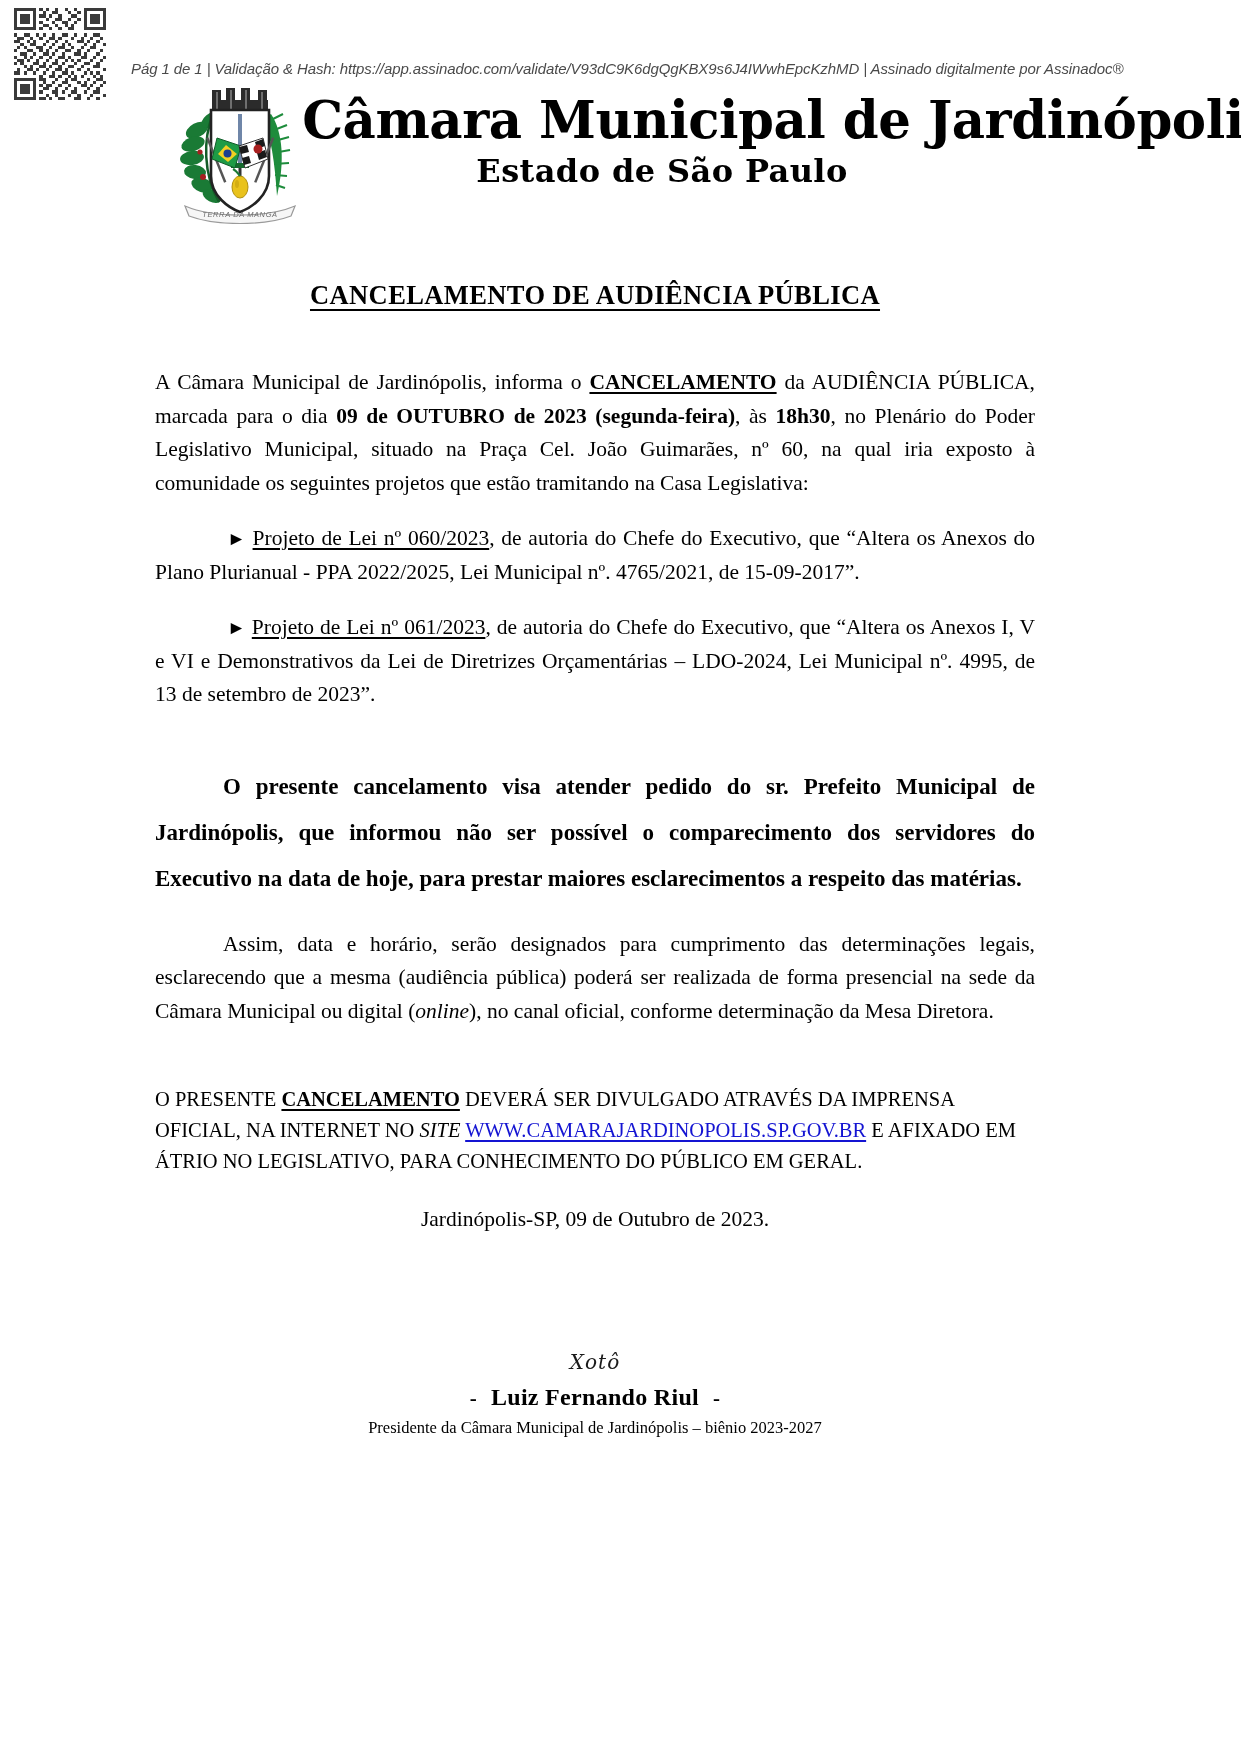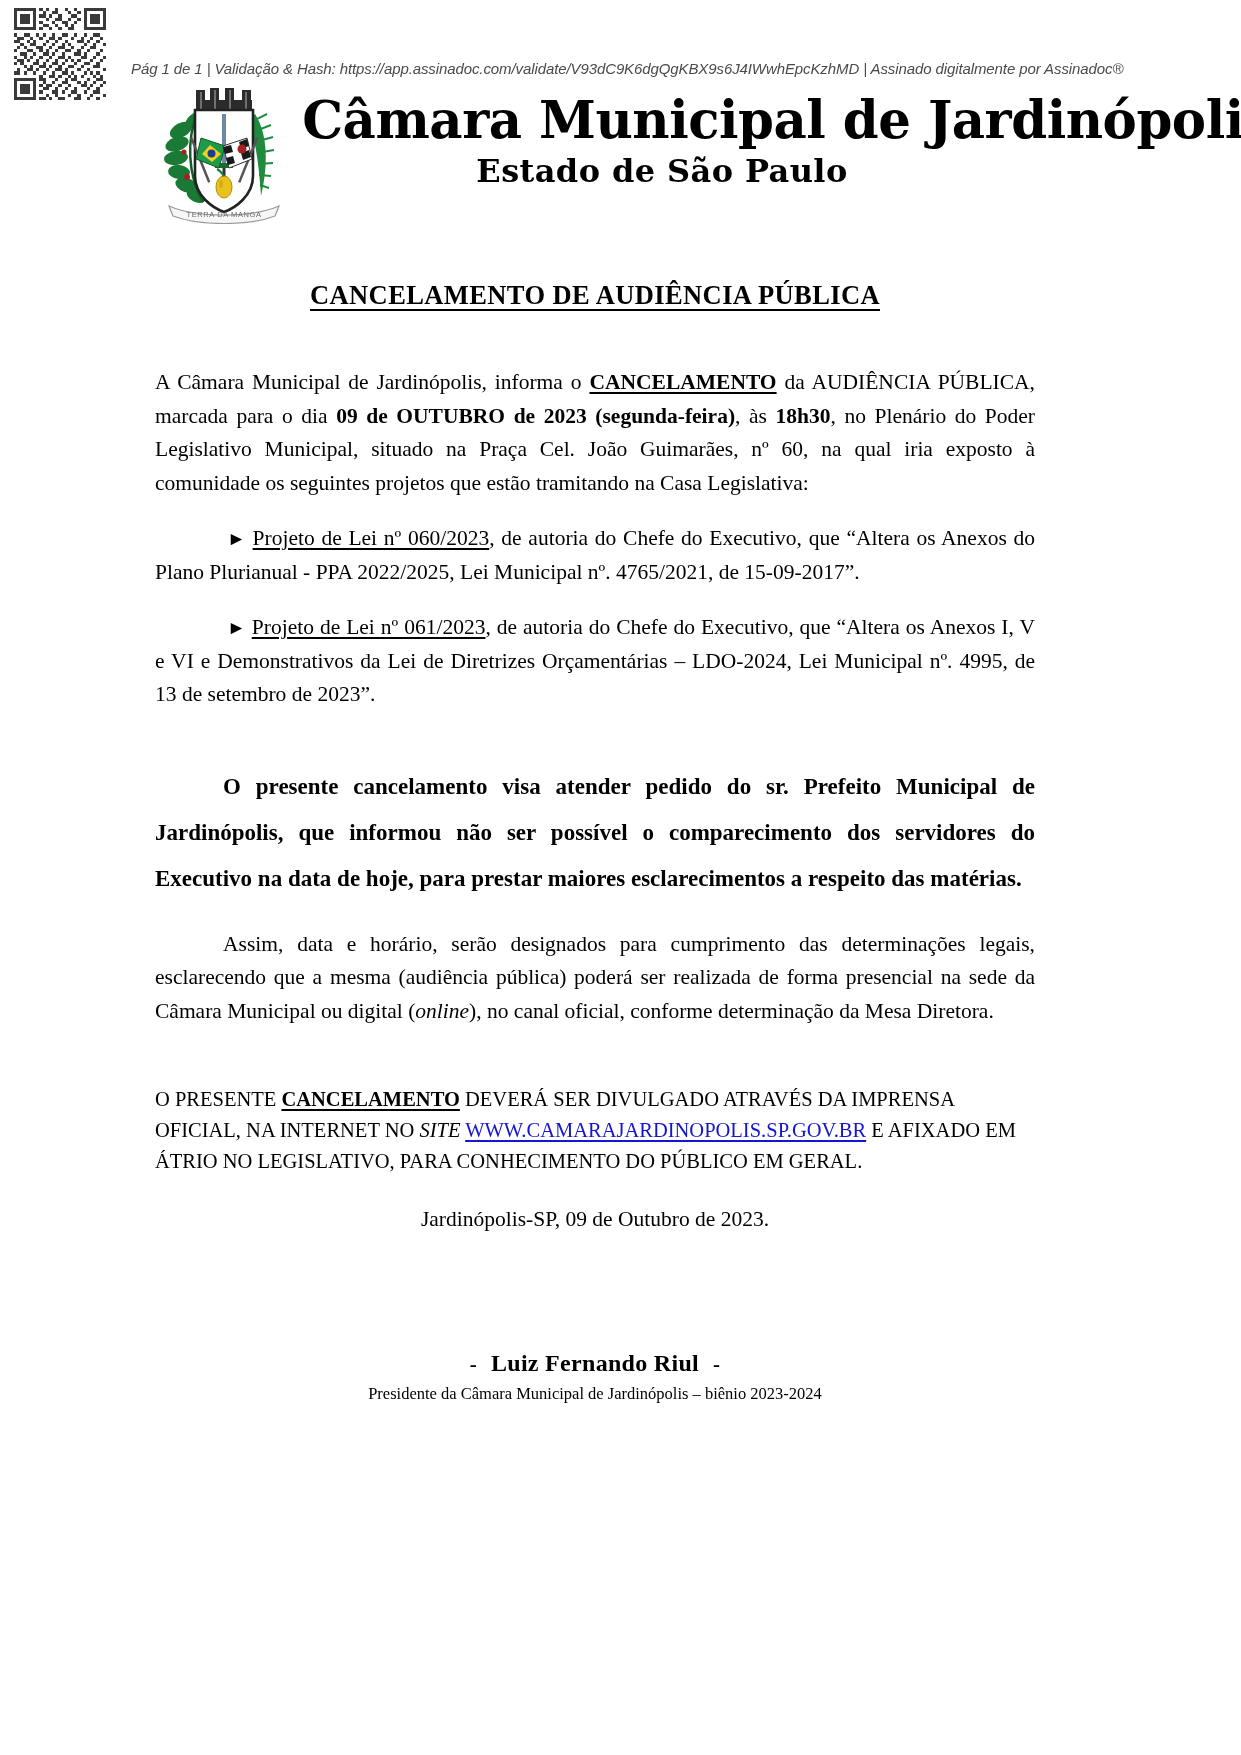--- a/index.html
+++ b/index.html
@@ -54,24 +54,25 @@
   }
 
   
   .masthead {
     position: relative;
     height: 150px;
     margin-top: 84px;
   }
   .brasao {
     position: absolute;
-    left: 8px;
+    left: 24px;
     top: 0px;
     width: 122px;
     height: 140px;
+    font-style: italic;
   }
   .brasao svg { display: block; width: 100%; height: 100%; }
 
   .mast-text {
     position: absolute;
     left: 136px;
     top: 4px;
     width: 742px;
     text-align: center;
   }
@@ -514,18 +515,19 @@
 
     <p class="bold-block">O presente cancelamento visa atender pedido do sr. Prefeito Municipal de Jardinópolis, que informou não ser possível o comparecimento dos servidores do Executivo na data de hoje, para prestar maiores esclarecimentos a respeito das matérias.</p>
 
     <p class="para indent"><span>Assim, data e horário, serão designados para cumprimento das determinações legais, esclarecendo que a mesma (audiência pública) poderá ser realizada de forma presencial na sede da Câmara Municipal ou digital (</span><i>online</i><span>), no canal oficial, conforme determinação da Mesa Diretora.</span></p>
 
     <p class="notice"><span>O PRESENTE </span><b class="u">CANCELAMENTO</b><span> DEVERÁ SER DIVULGADO ATRAVÉS DA IMPRENSA OFICIAL, NA INTERNET NO </span><i>SITE</i> <a class="link" href="#">WWW.CAMARAJARDINOPOLIS.SP.GOV.BR</a><span> E AFIXADO EM ÁTRIO NO LEGISLATIVO, PARA CONHECIMENTO DO PÚBLICO EM GERAL.</span></p>
 
     <p class="place-date">Jardinópolis-SP, 09 de Outubro de 2023.</p>
 
     <div class="sig">
+      <div class="sig-mark">Xotô</div>
       <div class="sig-name"><span class="dash">-</span><span>Luiz Fernando Riul</span><span class="dash">-</span></div>
-      <div class="sig-role">Presidente da Câmara Municipal de Jardinópolis – biênio 2023-2024</div>
+      <div class="sig-role">Presidente da Câmara Municipal de Jardinópolis – biênio 2023-2027</div>
     </div>
 
   </div>
 </div>
 
 </body></html>

